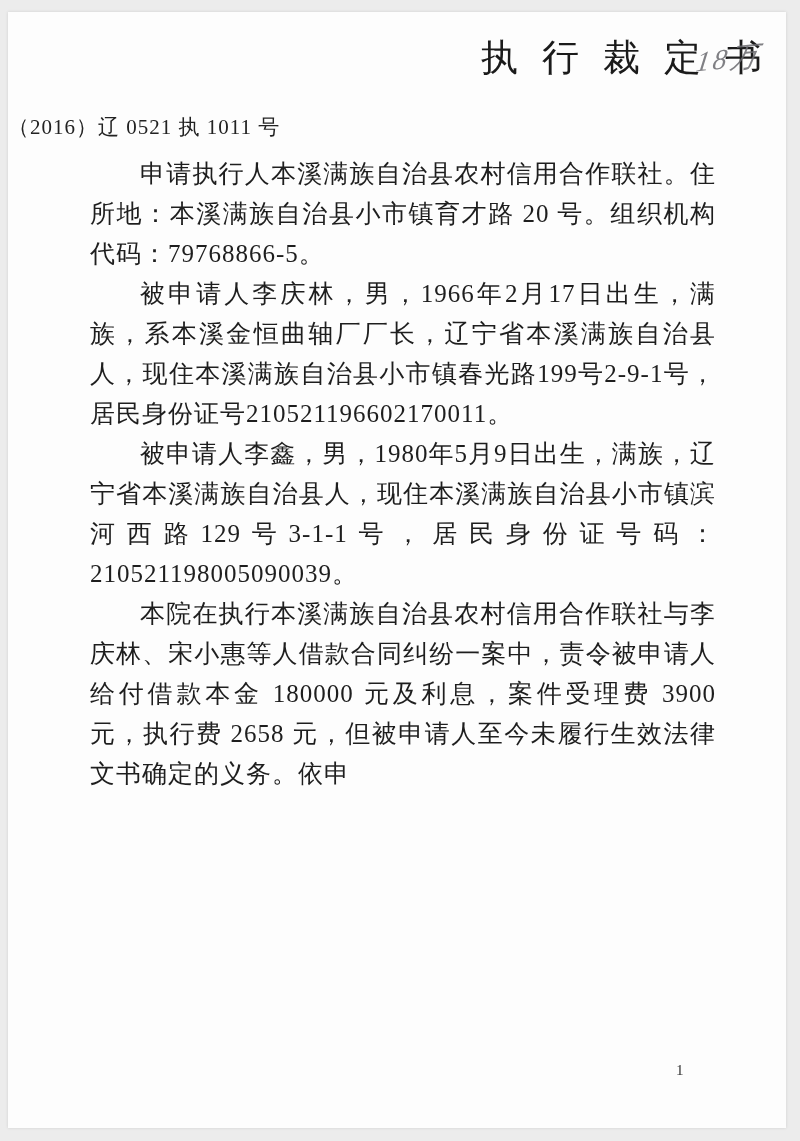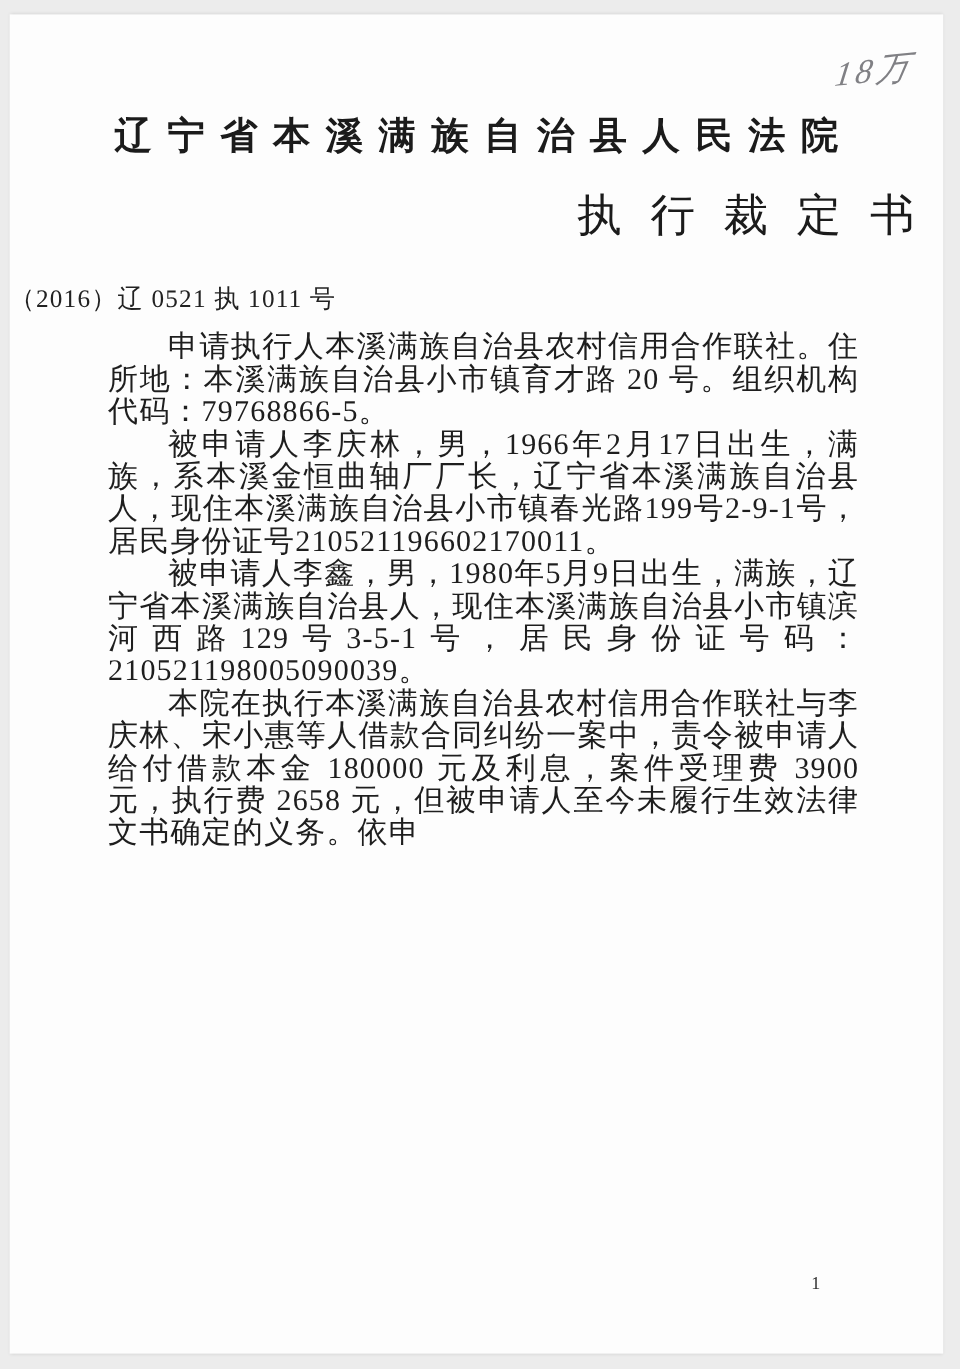--- a/index.html
+++ b/index.html
@@ -61,21 +61,21 @@
     font-size: 21px;
     color: #222;
     letter-spacing: 1px;
   }
   .body-text {
     margin: 13px 70px 0 82px;
   }
   .body-text p {
     margin: 0;
     font-size: 25px;
-    line-height: 27px;
+    line-height: 40px;
     color: #1e1e1e;
     text-indent: 2em;
     text-align: justify;
     letter-spacing: 1px;
   }
   .page-number {
     position: absolute;
     left: 668px;
     top: 1050px;
     font-size: 15px;
@@ -83,29 +83,28 @@
   }
 </style>
 </head>
 <body>
 
 <div class="scan">
   <div class="page">
 
     <div class="handwriting">18万</div>
 
-    <div class="court-name">辽宁省本溪满族自治县人民法院</div>
 
     <div class="doc-type">执行裁定书</div>
 
     <div class="case-number">（2016）辽 0521 执 1011 号</div>
 
     <div class="body-text">
       <p>申请执行人本溪满族自治县农村信用合作联社。住所地：本溪满族自治县小市镇育才路 20 号。组织机构代码：79768866-5。</p>
       <p>被申请人李庆林，男，1966年2月17日出生，满族，系本溪金恒曲轴厂厂长，辽宁省本溪满族自治县人，现住本溪满族自治县小市镇春光路199号2-9-1号，居民身份证号210521196602170011。</p>
-      <p>被申请人李鑫，男，1980年5月9日出生，满族，辽宁省本溪满族自治县人，现住本溪满族自治县小市镇滨河西路129号3-5-1号，居民身份证号码：210521198005090039。</p>
+      <p>被申请人李鑫，男，1980年5月9日出生，满族，辽宁省本溪满族自治县人，现住本溪满族自治县小市镇滨河西路129号3-1-1号，居民身份证号码：210521198005090039。</p>
       <p>本院在执行本溪满族自治县农村信用合作联社与李庆林、宋小惠等人借款合同纠纷一案中，责令被申请人给付借款本金 180000 元及利息，案件受理费 3900 元，执行费 2658 元，但被申请人至今未履行生效法律文书确定的义务。依申</p>
     </div>
 
     <div class="page-number">1</div>
 
   </div>
 </div>
 
 </body></html>

